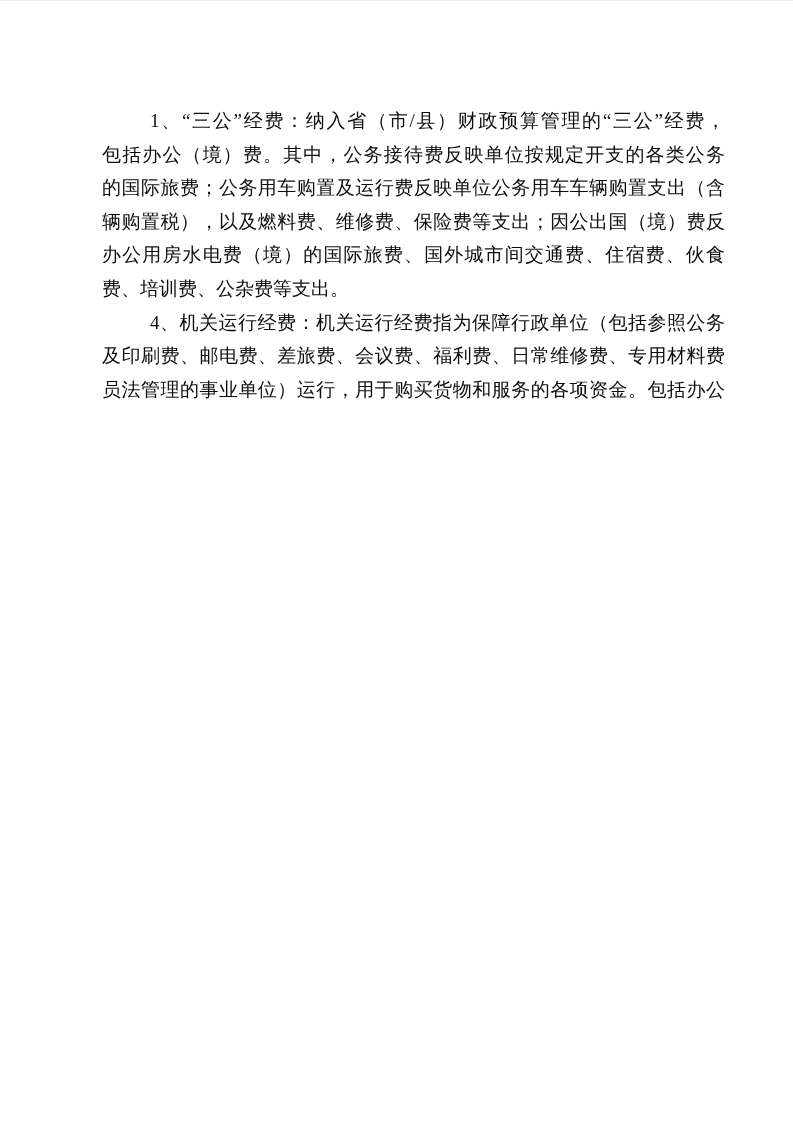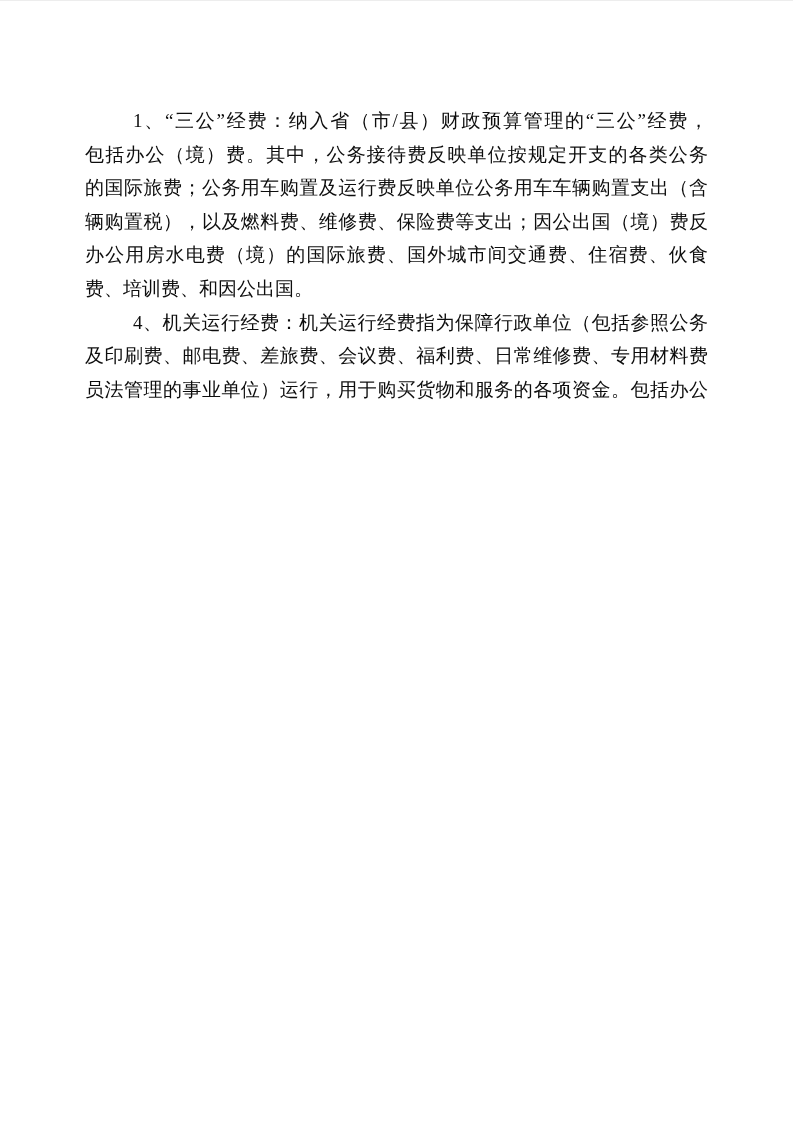--- a/index.html
+++ b/index.html
@@ -17,21 +17,21 @@
   .page {
     position: relative;
     width: 793px;
     height: 1122px;
     box-sizing: border-box;
     border-top: 1px solid #ededed;
     background: #ffffff;
   }
   .text-block {
     position: absolute;
-    left: 85px;
+    left: 102px;
     top: 103px;
     width: 623px;
   }
   .line {
     font-size: 19px;
     line-height: 33.6px;
     height: 33.6px;
     text-align: justify;
     text-align-last: justify;
     -moz-text-align-last: justify;
@@ -52,21 +52,21 @@
 
 <div class="page">
   <div class="text-block">
 
     <div>
       <div class="line first">1、“三公”经费：纳入省（市/县）财政预算管理的“三公”经费，</div>
       <div class="line">包括办公（境）费。其中，公务接待费反映单位按规定开支的各类公务</div>
       <div class="line">的国际旅费；公务用车购置及运行费反映单位公务用车车辆购置支出（含车</div>
       <div class="line">辆购置税），以及燃料费、维修费、保险费等支出；因公出国（境）费反</div>
       <div class="line">办公用房水电费（境）的国际旅费、国外城市间交通费、住宿费、伙食</div>
-      <div class="line last">费、培训费、和因公出国。</div>
+      <div class="line last">费、培训费、公杂费等支出。</div>
     </div>
 
     <div>
       <div class="line first">4、机关运行经费：机关运行经费指为保障行政单位（包括参照公务</div>
       <div class="line">及印刷费、邮电费、差旅费、会议费、福利费、日常维修费、专用材料费</div>
       <div class="line">员法管理的事业单位）运行，用于购买货物和服务的各项资金。包括办公</div>
     </div>
 
   </div>
 </div>

